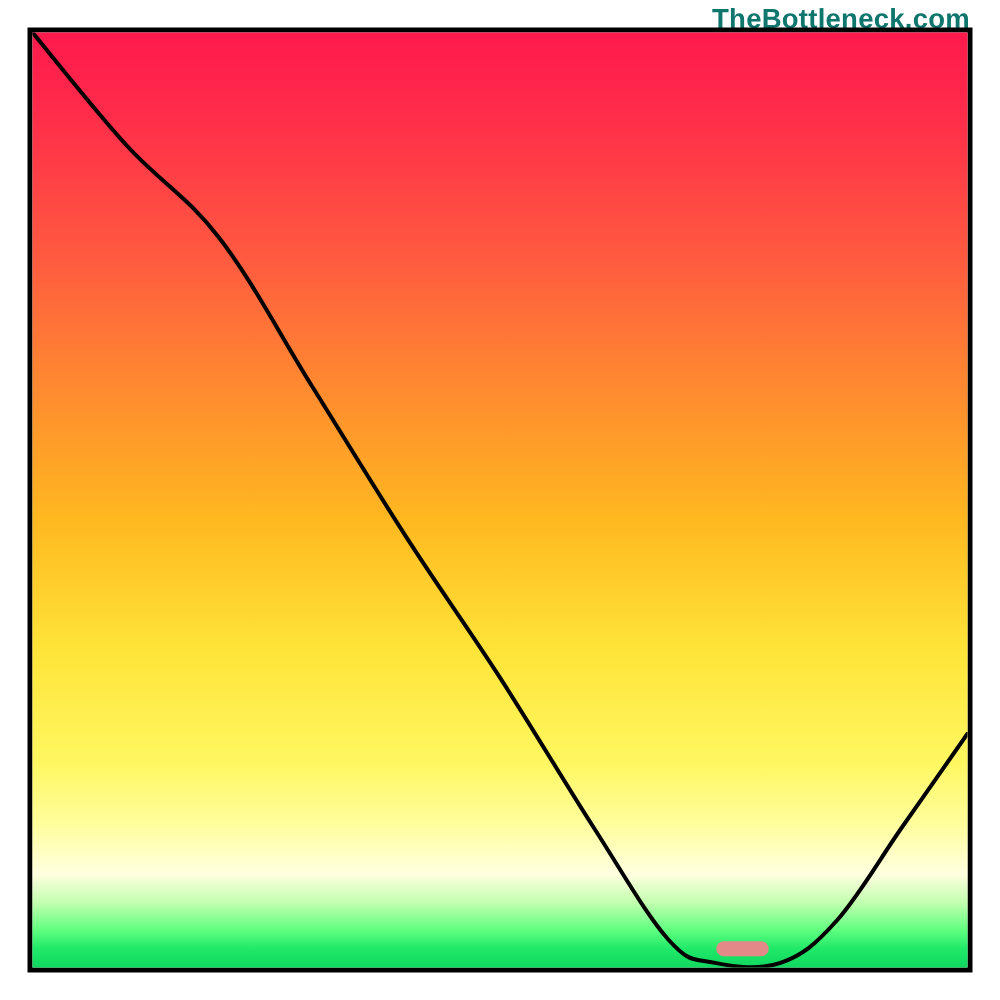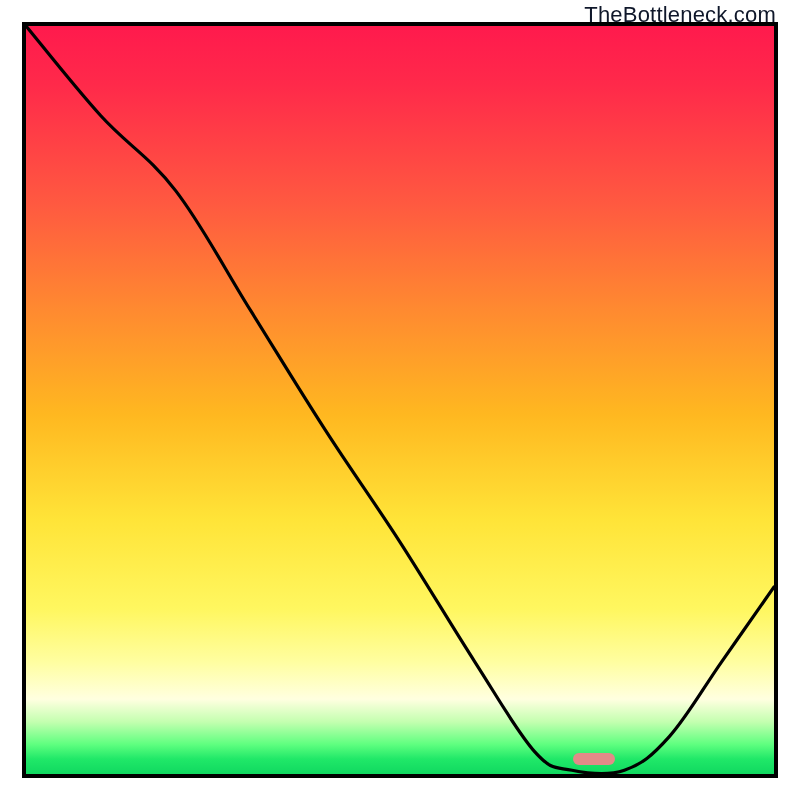--- a/index.html
+++ b/index.html
@@ -40,23 +40,23 @@
       #c4ffb0 93%,
       #60ff80 96%,
       #20e868 98%,
       #10d860 100%
     );
   }
   .watermark {
     position: absolute;
     top: 2px;
     right: 24px;
-    color: #0f172a;
+    color: #0f766e;
     font-size: 22px;
-    font-weight: 400;
+    font-weight: 700;
     letter-spacing: 0.2px;
   }
   svg.curve {
     position: absolute;
     top: 0;
     left: 0;
     width: 100%;
     height: 100%;
   }
   .pill {

